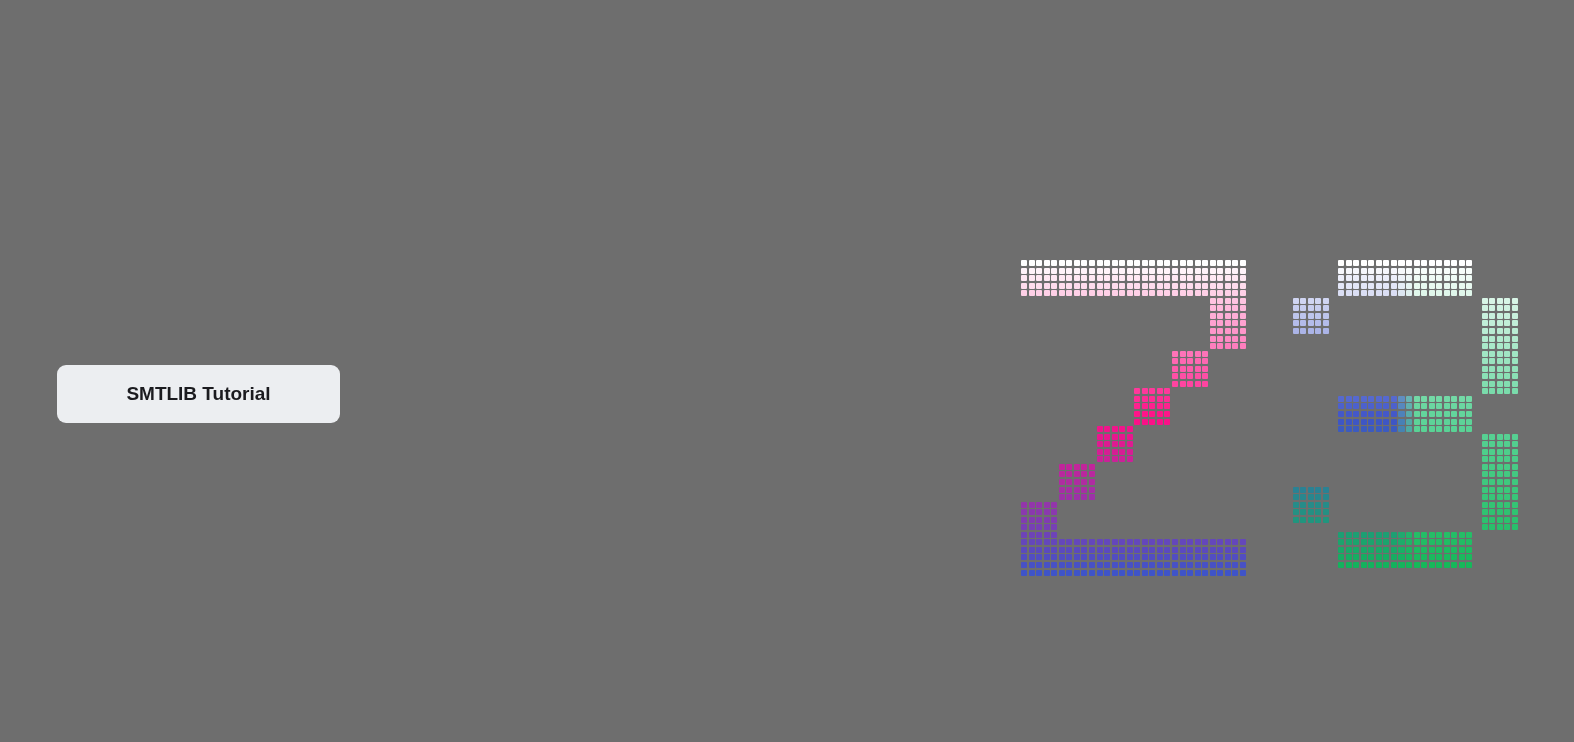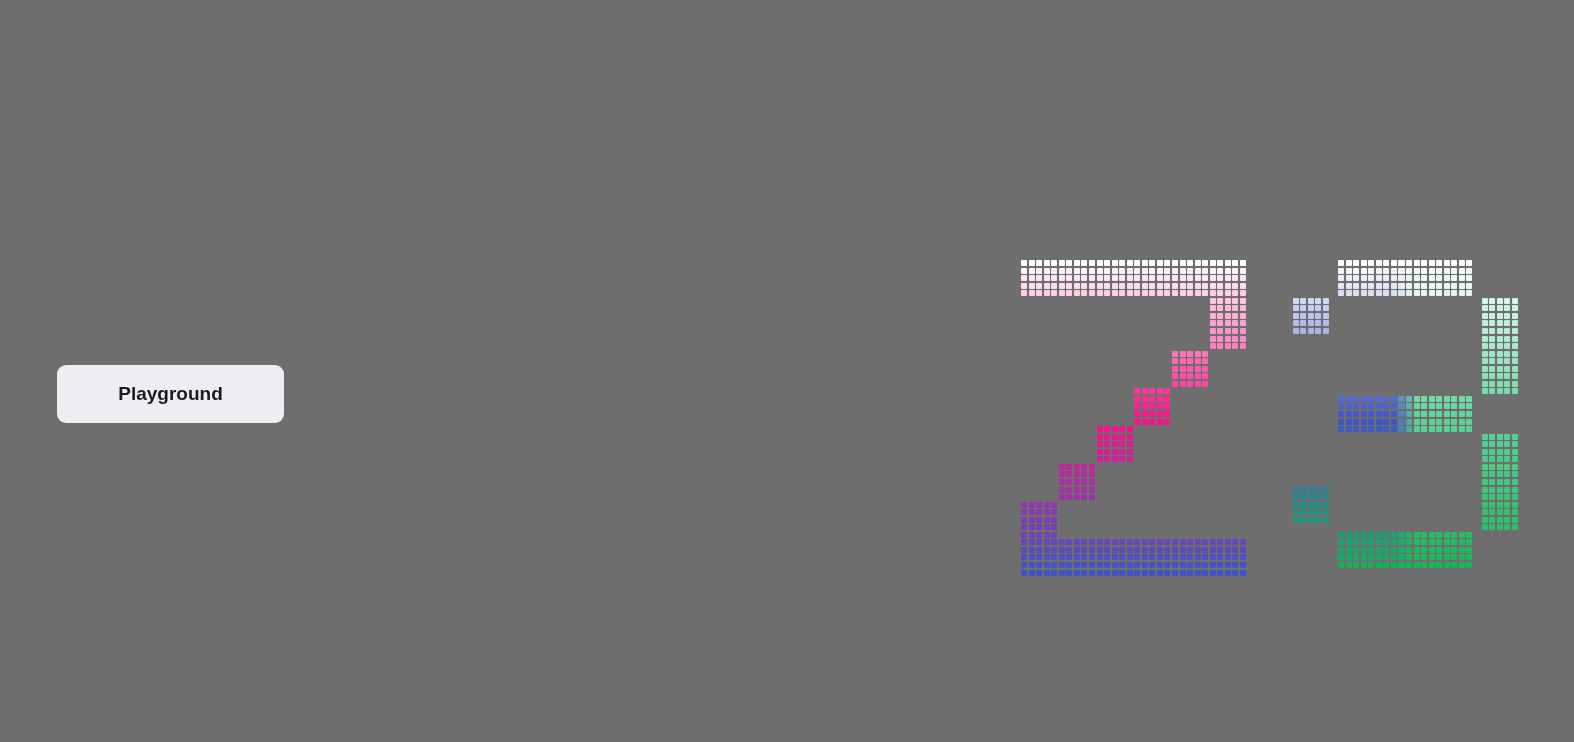--- a/index.html
+++ b/index.html
@@ -93,21 +93,21 @@
     border-radius: 1px;
   }
 </style>
 </head>
 <body>
 
 <div id="hero">
 
 
   <div id="nav-buttons">
-    <button class="nav-button" id="btn-playground">Playground</button>
+    <button class="nav-button" id="btn-smtlib">SMTLIB Tutorial</button>
   </div>
 
   <div id="logo">
       <div class="glyph" style="left: 0px; width: 226.5px; height: 317.1px;">
         <div class="cell" style="left: 0px; top: 0px; width: 6.05px; height: 6.05px; background: rgb(255, 255, 255);"></div>
         <div class="cell" style="left: 7.55px; top: 0px; width: 6.05px; height: 6.05px; background: rgb(255, 255, 255);"></div>
         <div class="cell" style="left: 15.1px; top: 0px; width: 6.05px; height: 6.05px; background: rgb(255, 255, 255);"></div>
         <div class="cell" style="left: 22.65px; top: 0px; width: 6.05px; height: 6.05px; background: rgb(255, 255, 255);"></div>
         <div class="cell" style="left: 30.2px; top: 0px; width: 6.05px; height: 6.05px; background: rgb(255, 255, 255);"></div>
         <div class="cell" style="left: 37.75px; top: 0px; width: 6.05px; height: 6.05px; background: rgb(255, 255, 255);"></div>

